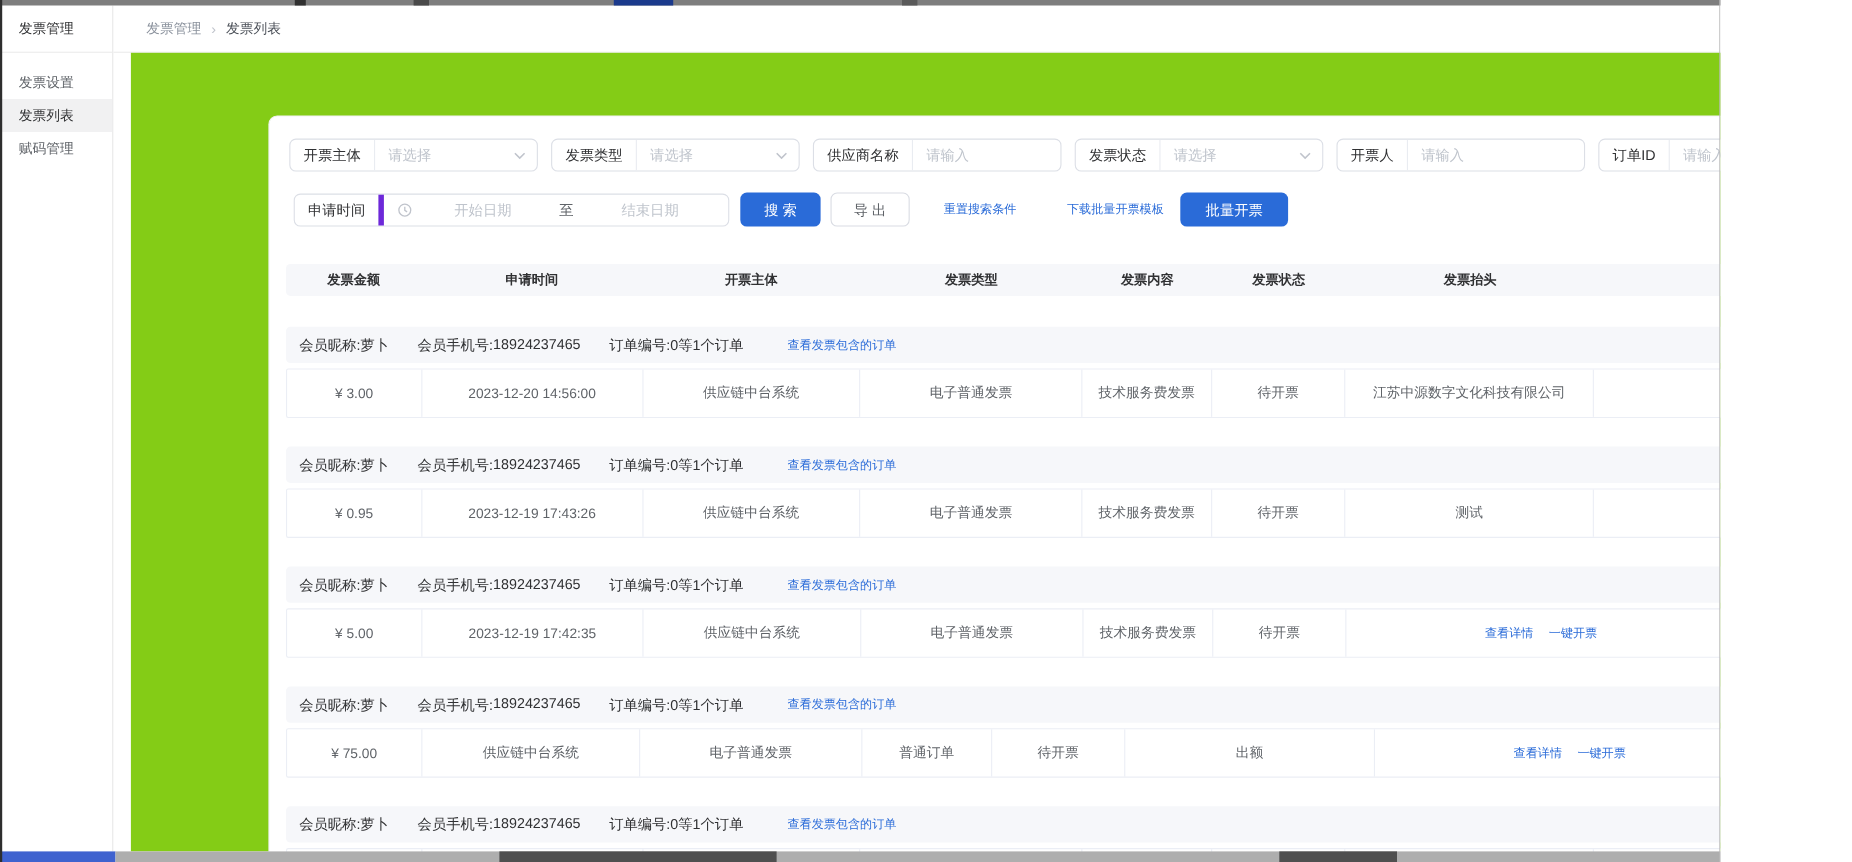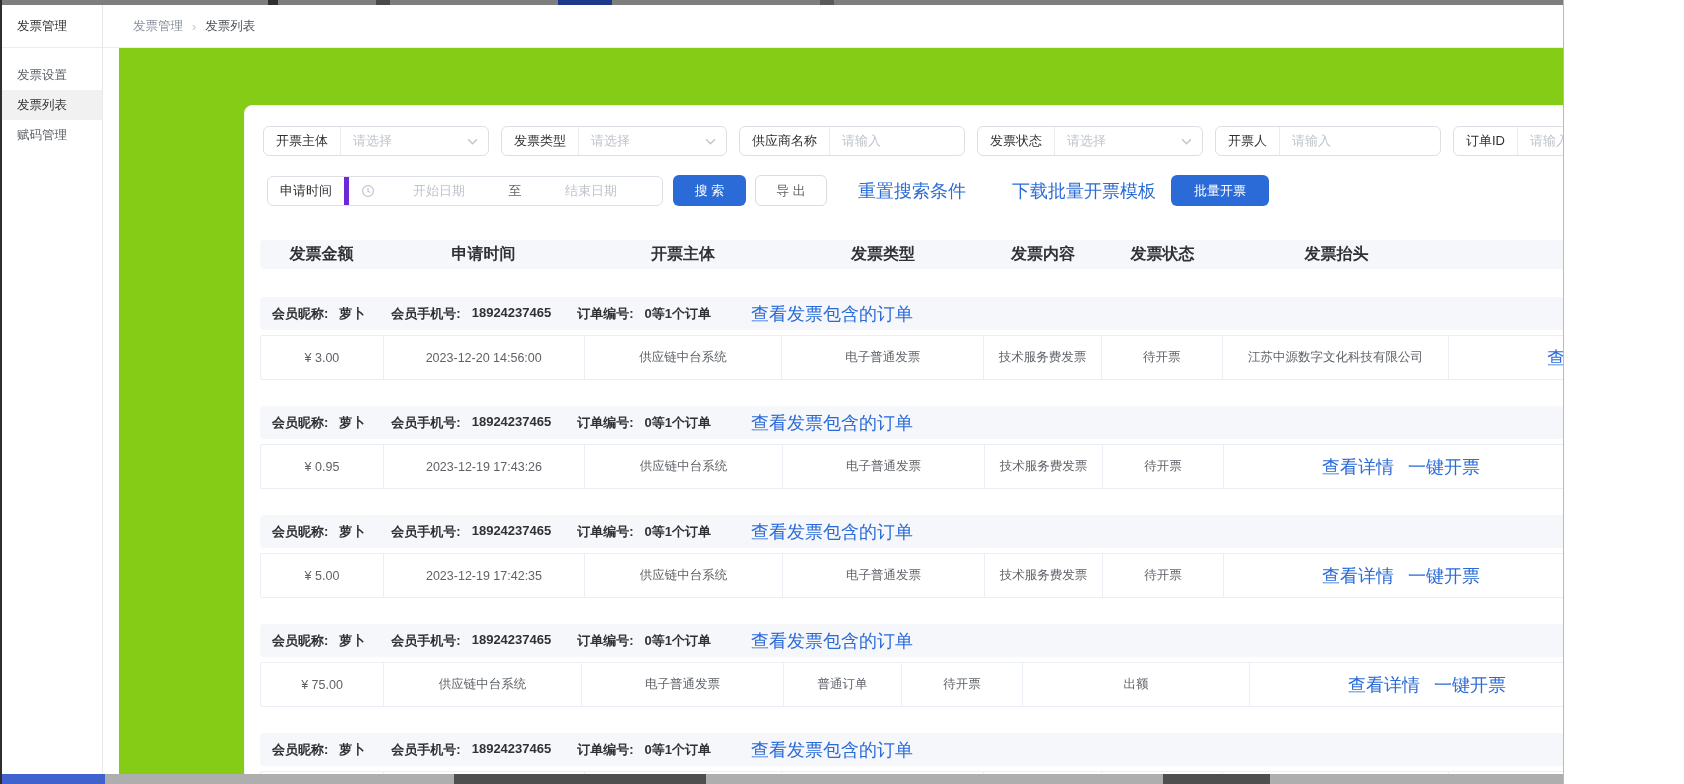--- a/index.html
+++ b/index.html
@@ -56,35 +56,35 @@
   .clock { width:14px; height:14px; margin-right:10px; }
   .clock svg { width:14px; height:14px; display:block; }
   .dph { color:#bfc4cc; font-size:13px; width:108px; text-align:center; }
   .dsep { color:#5f6368; font-size:13px; width:44px; text-align:center; }
 
   .btn { height:31px; border-radius:6px; font-size:13px; display:inline-flex; align-items:center; justify-content:center; cursor:pointer; border:none; white-space:nowrap; }
   .btn-primary { background:var(--accent); color:#fff; }
   .btn-plain { background:#fff; border:1px solid #d9dce3; color:#5f6368; }
   .btn-search { width:73px; margin-left:10px; }
   .btn-export { width:72px; margin-left:9px; }
-  .tlink { color:var(--accent); font-size:18px; cursor:pointer; text-decoration:none; white-space:nowrap; }
+  .tlink { color:var(--accent); font-size:11px; cursor:pointer; text-decoration:none; white-space:nowrap; }
   .link-reset { margin-left:31px; }
   .link-download { margin-left:46px; }
   .btn-batch { width:98px; margin-left:15px; }
 
   
   .table { position:absolute; left:15px; top:134px; width:1544px; }
   .thead { display:flex; align-items:center; height:29px; background:#f6f7fa; border-radius:4px; }
-  .hcell { font-size:16px; font-weight:bold; color:#303133; text-align:center; }
+  .hcell { font-size:12px; font-weight:bold; color:#303133; text-align:center; }
   .c1{width:123px}.c2{width:201px}.c3{width:198px}.c4{width:202px}.c5{width:118px}.c6{width:121px}.c7{width:227px}.c8{width:354px}
 
   .group { margin-top:26px; }
   .group:first-child { margin-top:28px; }
   .gbar { height:33px; background:#f6f7fa; border-radius:4px; display:flex; align-items:center; padding-left:12px; }
-  .gpair { display:flex; gap:11px; font-size:13px; color:#303133; font-weight:bold; margin-right:26px; white-space:nowrap; }
+  .gpair { display:flex; gap:0; font-size:13px; color:#303133; font-weight:normal; margin-right:26px; white-space:nowrap; }
   .glink { margin-left:14px; font-weight:normal; }
   .grow { display:flex; height:45px; margin-top:5px; border:1px solid #ebeef5; border-radius:2px; background:#fff; }
   .gcell { display:flex; align-items:center; justify-content:center; border-right:1px solid #ebeef5; font-size:12.5px; color:#5f6368; text-align:center; padding:0 6px; overflow:hidden; white-space:nowrap; }
   .gcell:last-child { border-right:none; }
   .acell { gap:14px; }
 
   
   .bottom-strip { position:absolute; left:0; top:774px; width:1684px; height:10px; z-index:55; }
   .bs-blue  { position:absolute; left:0; top:0; width:105px; height:10px; background:#3f62cf; }
   .bs-track { position:absolute; left:105px; top:0; width:1579px; height:10px; background:#aeaeae; }
@@ -287,20 +287,21 @@
       </span>
       <a class="tlink glink">查看发票包含的订单</a>
     </div>
     <div class="grow">
       <span class="gcell c1">¥ 0.95</span>
       <span class="gcell c2">2023-12-19 17:43:26</span>
       <span class="gcell c3">供应链中台系统</span>
       <span class="gcell c4">电子普通发票</span>
       <span class="gcell c5">技术服务费发票</span>
       <span class="gcell c6">待开票</span>
+      <span class="gcell c7">测试</span>
       <span class="gcell c8 acell">
         <a class="tlink">查看详情</a>
         <a class="tlink">一键开票</a>
       </span>
     </div>
   </div>
 
   <div class="group">
     <div class="gbar">
       <span class="gpair">

